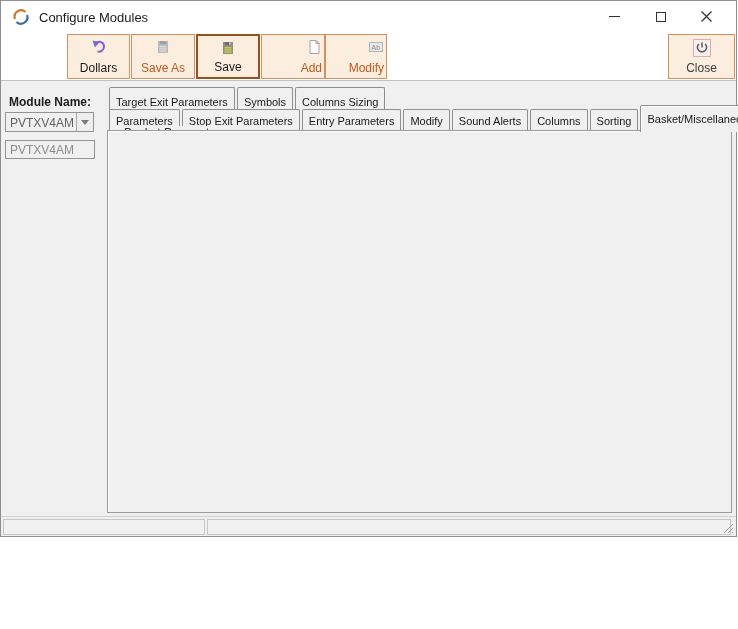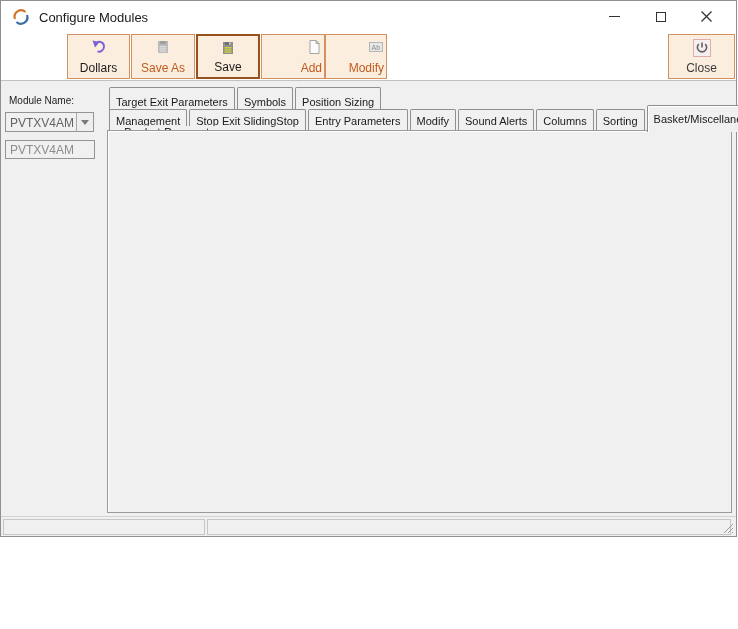--- a/index.html
+++ b/index.html
@@ -25,21 +25,21 @@
   .tb-delete { left:2px;   width:63px; }
   .tb-cancel { left:66px;  width:63px; }
   .tb-saveas { left:130px; width:64px; }
   .tb-save   { left:195px; width:64px; border:2px solid #96511f; }
   .tb-add    { left:260px; width:64px;align-items:flex-end; }
   .tb-modify { left:324px; width:62px;align-items:flex-end; }
   .tb-close  { left:667px; width:67px; }
   .tb-close .tb-label { color:#3c3c3c; }
 
   
-  .module-label { position:absolute; left:8px; top:94px; font-size:10px; color:#1c1c1c; }
+  .module-label { position:absolute; left:8px; top:94px; font-size:12px; color:#1c1c1c;font-weight:bold; }
   .combo { position:absolute; left:4px; top:111px; width:89px; height:20px; background:#f0f0f0; border:1px solid #949494; }
   .combo .combo-value { position:absolute; left:4px; top:3px; font-size:12px; color:#636363; }
   .combo .combo-arrow-btn { position:absolute; right:0; top:0; width:17px; height:18px; background:#eeeeee; border-left:1px solid #a8a8a8; display:flex; align-items:center; justify-content:center; }
   .tri-down { width:0; height:0; border-left:4px solid transparent; border-right:4px solid transparent; border-top:5px solid #7a7a7a; }
   .readonly-box { position:absolute; left:4px; top:139px; width:90px; height:19px; background:#f0f0f0; border:1px solid #949494; }
   .readonly-box span { position:absolute; left:4px; top:2px; font-size:12px; color:#8d8d8d; }
 
   
   .tabs-row { position:absolute; display:flex; gap:2px; }
   .tabs-row1 { left:108px; top:86px; height:29px; }
@@ -180,25 +180,25 @@
           <div class="tri-down"></div>
         </div>
     </div>
     <div class="readonly-box">
       <span>PVTXV4AM</span>
     </div>
 
     <div class="tabs-row tabs-row1">
       <div class="tab">Target Exit Parameters</div>
       <div class="tab">Symbols</div>
-      <div class="tab">Position Sizing</div>
+      <div class="tab">Columns Sizing</div>
     </div>
     <div class="tabs-row tabs-row2">
-      <div class="tab">Management</div>
-      <div class="tab">Stop Exit SlidingStop</div>
+      <div class="tab">Parameters</div>
+      <div class="tab">Stop Exit Parameters</div>
       <div class="tab">Entry Parameters</div>
       <div class="tab">Modify</div>
       <div class="tab">Sound Alerts</div>
       <div class="tab">Columns</div>
       <div class="tab">Sorting</div>
       <div class="tab active">Basket/Miscellaneous</div>
     </div>
 
     <div class="tab-page"></div>
 

